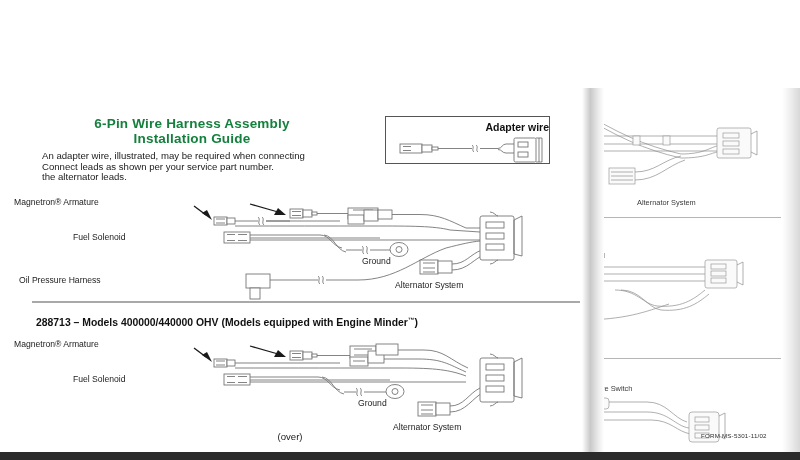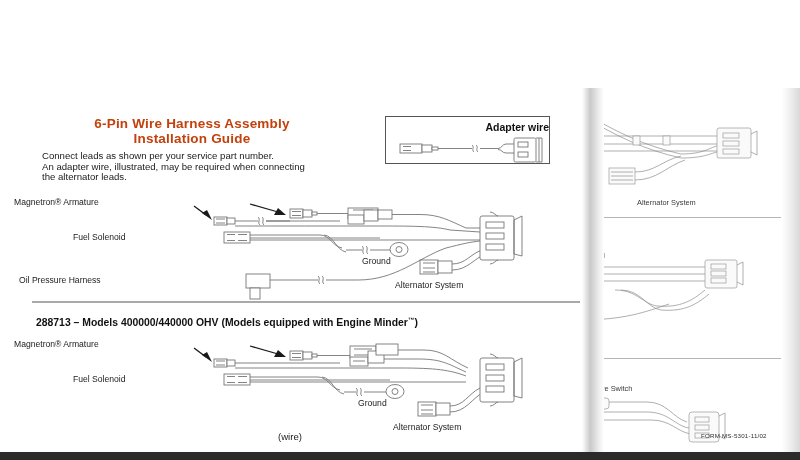--- a/index.html
+++ b/index.html
@@ -28,21 +28,21 @@
     background:linear-gradient(to right,#ffffff 0%,#efefef 45%,#d8d8d8 100%);
     pointer-events:none;
   }
   .page-bottom-band{
     position:absolute;left:0;top:452px;width:800px;height:8px;background:#2b2b2b;
   }
 
   
   .title{
     position:absolute;left:32px;top:116px;width:320px;
-    text-align:center;font-weight:bold;font-size:13.5px;color:#c2410c;
+    text-align:center;font-weight:bold;font-size:13.5px;color:#15803d;
     line-height:15px;letter-spacing:.2px;
   }
   .intro{
     position:absolute;left:42px;top:151px;width:300px;
     font-size:9.6px;color:#1a1a1a;line-height:10.6px;
   }
   .model-head{
     position:absolute;font-weight:bold;font-size:10.4px;color:#111;white-space:nowrap;
   }
   .model-head.a{left:36px;top:186px;}
@@ -170,22 +170,22 @@
 
   <div class="bg-page-shadow"></div>
   <div class="bg-right-shade"></div>
 
   <div class="title">
     <div>6-Pin Wire Harness Assembly</div>
     <div>Installation Guide</div>
   </div>
 
   <div class="intro">
+    <div>An adapter wire, illustrated, may be required when connecting</div>
     <div>Connect leads as shown per your service part number.</div>
-    <div>An adapter wire, illustrated, may be required when connecting</div>
     <div>the alternator leads.</div>
   </div>
 
   <div class="adapter-box">
     <div class="adapter-title">Adapter wire</div>
     <svg class="adapter-svg" viewBox="0 0 163 26">
 
       <rect class="conn" x="14" y="7" width="22" height="9"></rect>
       <path class="wire" d="M17 9.5 h8 M17 13.5 h8"></path>
       <rect class="conn" x="36" y="8" width="10" height="7"></rect>
@@ -356,16 +356,16 @@
       <path class="arrline" d="M44 10 L56 19"></path>
       <path class="arrow" d="M62 24 L52 17 L57 14 Z"></path>
     </svg>
 
     <div class="lbl" style="left:-136px;top:1px;">Magnetron® Armature</div>
     <div class="lbl" style="left:-77px;top:36px;">Fuel Solenoid</div>
     <div class="lbl" style="left:208px;top:60px;">Ground</div>
     <div class="lbl" style="left:243px;top:84px;">Alternator System</div>
   </div>
 
-  <div class="over-label">(wire)</div>
+  <div class="over-label">(over)</div>
 
   <div class="page-bottom-band"></div>
 </div>
 
 </body></html>

